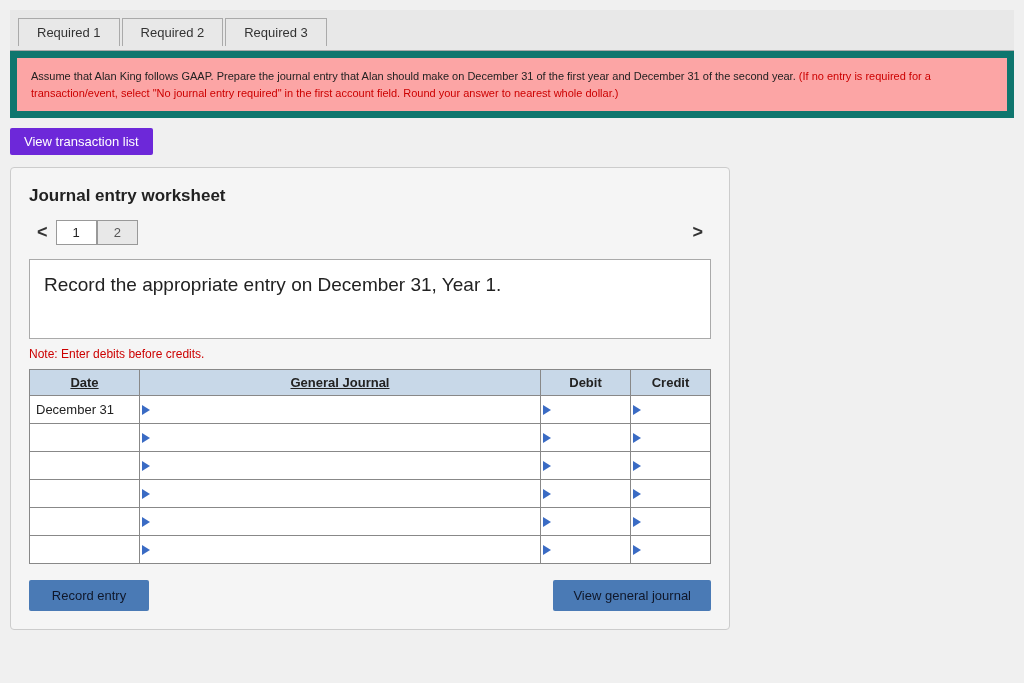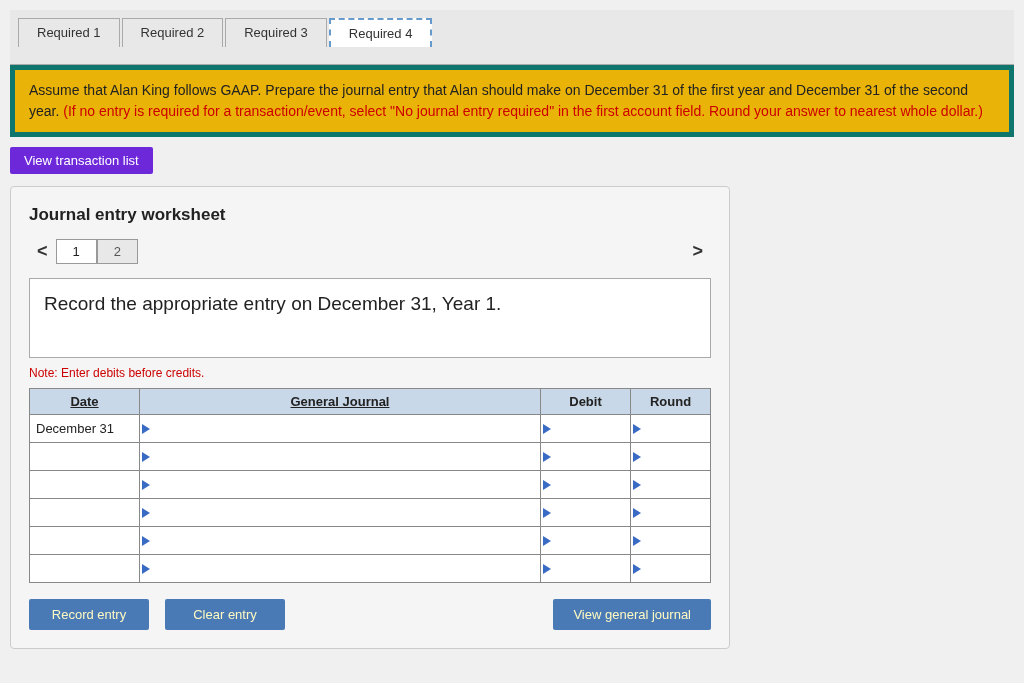--- a/index.html
+++ b/index.html
@@ -10,21 +10,21 @@
       padding: 10px;
       color: #222;
     }
 
     
     .tabs {
       display: flex;
       gap: 0;
       margin-bottom: 0;
       background: #e8e8e8;
-      padding: 8px 8px 17px 8px;
+      padding: 8px 8px 4px 8px;
       border-bottom: 1px solid #aaa;
       text-align: center;
     }
     .tab {
       padding: 6px 18px;
       border: 1px solid #aaa;
       border-bottom: none;
       background: #e8e8e8;
       cursor: pointer;
       margin-right: 2px;
@@ -34,24 +34,24 @@
     .tab.active {
       background: #fff;
       border: 2px dashed #6699cc;
       border-bottom: none;
       font-weight: normal;
       color: #333;
     }
 
     
     .instructions {
-      background: #eab308;
-      border: 5px solid #0f766e;
+      background: #fca5a5;
+      border: 7px solid #0f766e;
       padding: 10px 14px;
-      font-size: 14px;
+      font-size: 11px;
       line-height: 1.5;
       color: #222;
       margin-bottom: 10px;
     }
     .instructions .red-text {
       color: #cc0000;
     }
 
     
     .view-transaction-btn {
@@ -194,21 +194,21 @@
     }
 
     
     .bottom-buttons {
       display: flex;
       gap: 16px;
       align-items: center;
     }
     .btn-action {
       background: #4a7ab5;
-      color: #fef9c3;
+      color: #0f172a;
       border: none;
       padding: 8px 20px;
       cursor: pointer;
       font-size: 13px;
       border-radius: 2px;
       min-width: 120px;
     }
     .btn-view-journal {
       margin-left: auto;
     }
@@ -216,21 +216,20 @@
 </head>
 <body>
 
 
 
 
 <div class="tabs">
   <div class="tab">Required 1</div>
   <div class="tab">Required 2</div>
   <div class="tab">Required 3</div>
-  <div class="tab active">Required 4</div>
 </div>
 
 
 <div class="instructions">
   <span>Assume that Alan King follows GAAP. Prepare the journal entry that Alan should make on December 31 of the first year and December 31 of the second year.</span>
   <span class="red-text"> <span>(If no entry is required for a transaction/event, select "No journal entry required" in the first account field. Round your answer to nearest whole dollar.)</span></span>
 </div>
 
 
 <button class="view-transaction-btn">View transaction list</button>
@@ -251,21 +250,21 @@
   </div>
 
   <div class="note">Note: Enter debits before credits.</div>
 
   <table class="journal-table">
     <thead>
       <tr>
         <th class="date-col">Date</th>
         <th class="gj-col">General Journal</th>
         <th class="debit-col">Debit</th>
-        <th class="credit-col">Round</th>
+        <th class="credit-col">Credit</th>
       </tr>
     </thead>
     <tbody id="journal-tbody">
     <tr>
           <td class="date-cell">December 31</td>
           <td class="gj-cell"><span class="cell-indicator"></span><input type="text" style=""></td>
           <td class="amount-cell"><span class="cell-indicator"></span><input type="text" style=""></td>
           <td class="amount-cell"><span class="cell-indicator"></span><input type="text" style=""></td>
         </tr>
         <tr>
@@ -296,19 +295,18 @@
           <td class="date-cell"></td>
           <td class="gj-cell"><span class="cell-indicator"></span><input type="text" style=""></td>
           <td class="amount-cell"><span class="cell-indicator"></span><input type="text" style=""></td>
           <td class="amount-cell"><span class="cell-indicator"></span><input type="text" style=""></td>
         </tr>
       </tbody>
   </table>
 
   <div class="bottom-buttons">
     <button class="btn-action">Record entry</button>
-    <button class="btn-action">Clear entry</button>
     <button class="btn-action btn-view-journal">View general journal</button>
   </div>
 </div>
 
 
 
 
 </body></html>

